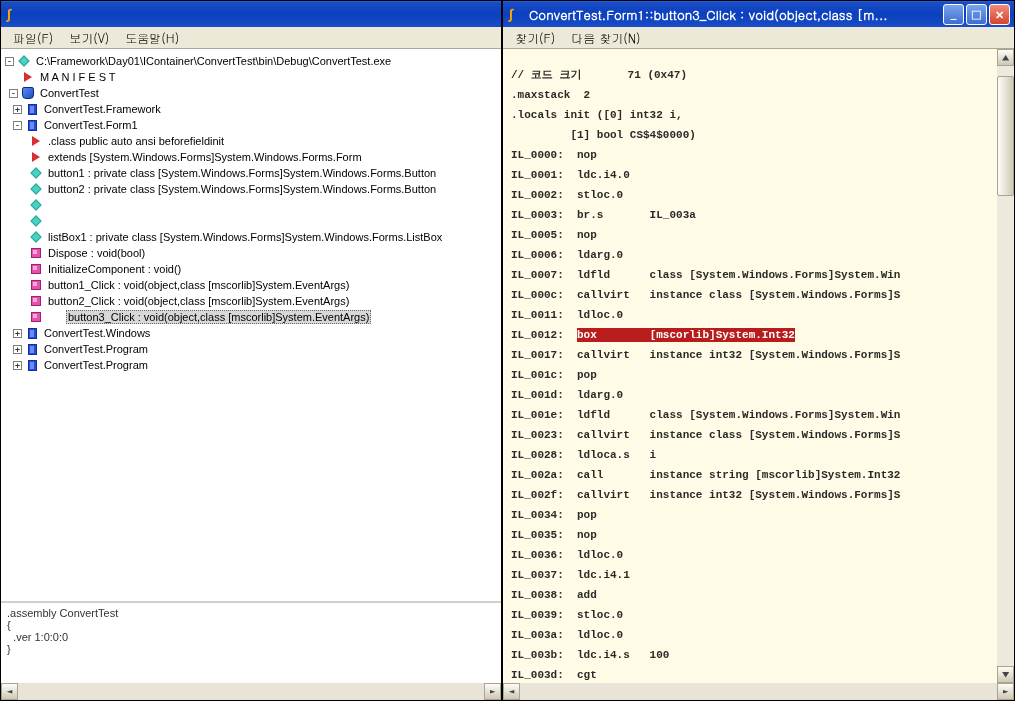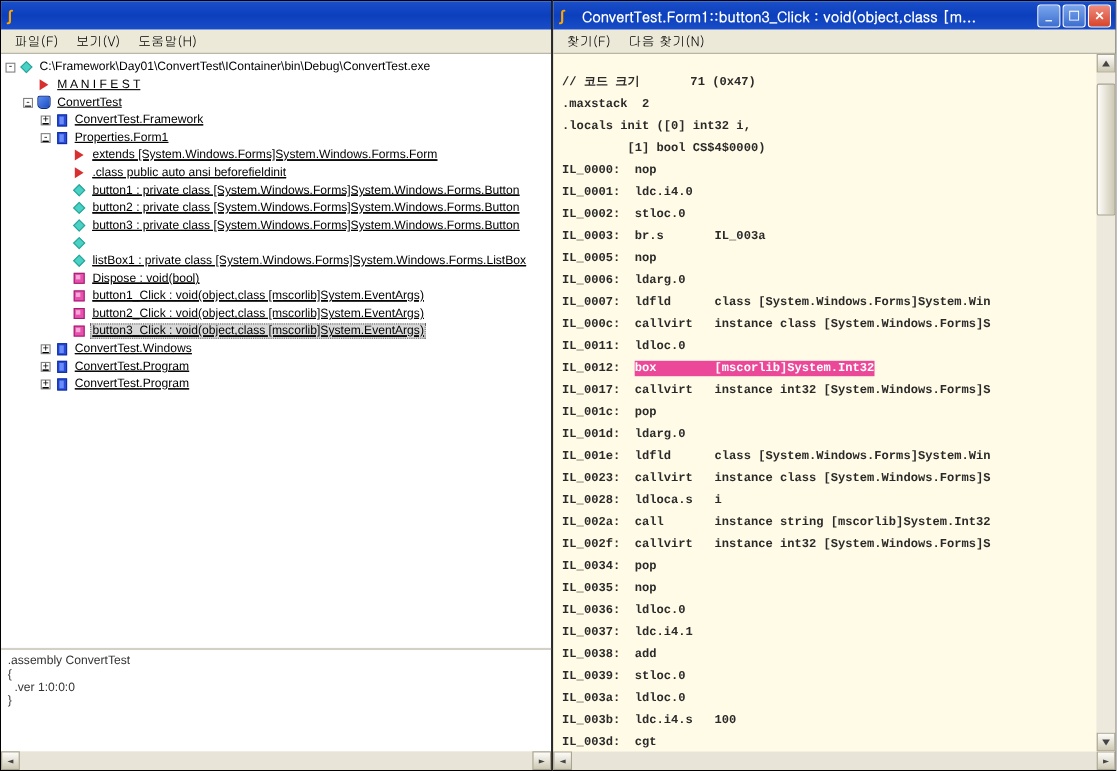--- a/index.html
+++ b/index.html
@@ -67,21 +67,21 @@
 }
 
 .tree-area {
   flex: 1;
   overflow: auto;
   background: #fff;
   padding: 4px 0;
   border-bottom: 2px solid #d4d0c8;
 }
 .bottom-area {
-  height: 92px;
+  height: 80px;
   background: #fff;
   overflow: auto;
 }
 .bottom-text {
   padding: 4px 6px;
   font-family: "Verdana", "Tahoma", sans-serif;
   font-size: 11px;
   color: #333;
   white-space: pre;
 }
@@ -123,22 +123,23 @@
   display: inline-flex; align-items: center; justify-content: center;
 }
 .row .label {
   padding: 1px 2px;
   color: #000;
 }
 .row .label.sel {
   background: #d8d8d8;
   border: 1px dotted #666;
   padding: 0 1px;
-}
-.children { padding-left: 16px; text-decoration: underline; }
+  margin-left: 20px;
+}
+.children { padding-left: 4px; }
 
 
 .ico-diamond { transform: rotate(45deg); width: 8px; height: 8px; background: #4ad1c5; border: 1px solid #2ba297; }
 .ico-shield { width: 12px; height: 12px; background: linear-gradient(135deg,#5a8cf5,#1a4ec0); border-radius: 2px 2px 4px 4px; border: 1px solid #0a2a80; }
 .ico-tri { width: 0; height: 0; border-top: 5px solid transparent; border-bottom: 5px solid transparent; border-left: 8px solid #d83030; }
 .ico-ns { width: 9px; height: 11px; background: #2a4bd8; border: 1px solid #1030a0; }
 .ico-ns::after { content: ""; display: block; width: 4px; height: 7px; background: #6a8cf8; margin: 1px 0 0 1px; }
 .ico-pink { width: 10px; height: 10px; background: #e850b0; border: 1px solid #a02070; }
 .ico-pink::after { content: ""; display: block; width: 4px; height: 4px; background: #f8a8d8; margin: 1px 0 0 1px; }
 
@@ -155,21 +156,21 @@
   padding: 16px 8px;
   font-family: "Courier New", monospace;
   font-size: 11px;
   font-weight: bold;
   color: #2a2a2a;
   white-space: pre;
   overflow: hidden;
 }
 .code-line { height: 20px; line-height: 20px; }
 .code-line .hl {
-  background: #ec4899;
+  background: #b91c1c;
   color: #fff;
   padding: 1px 0;
 }
 .vscroll {
   width: 17px;
   background: #e8e5d8;
   display: flex; flex-direction: column;
 }
 .vscroll .arrow {
   height: 17px;
@@ -208,21 +209,21 @@
   </div>
 
   <div class="tree-area">
     <div class="tree">
       <div class="node">
         <div class="row">
           <span class="toggle">-</span>
           <span class="ico">
               <span class="ico-diamond"></span>
             </span>
-          <span class="label">C:\Framework\Day01\ConvertTest\IContainer\bin\Debug\ConvertTest.exe</span>
+          <span class="label">C:\Framework\Day01\IContainer\ConvertTest\bin\Debug\ConvertTest.exe</span>
         </div>
         <div class="children">
           <div class="row">
             <span class="spacer"></span>
             <span class="ico">
                 <span class="ico-tri"></span>
               </span>
             <span class="label">M A N I F E S T</span>
           </div>
           <div class="node">
@@ -240,77 +241,83 @@
                     <span class="ico-ns"></span>
                   </span>
                 <span class="label">ConvertTest.Framework</span>
               </div>
               <div class="node">
                 <div class="row">
                   <span class="toggle">-</span>
                   <span class="ico">
                       <span class="ico-ns"></span>
                     </span>
-                  <span class="label">Properties.Form1</span>
+                  <span class="label">ConvertTest.Form1</span>
                 </div>
                 <div class="children" id="form1-children">
                     <div class="row">
                       <span class="spacer"></span>
                       <span class="ico">
                         <span class="ico-tri"></span>
                       </span>
+                      <span class="label">.class public auto ansi beforefieldinit</span>
+                    </div>
+                    <div class="row">
+                      <span class="spacer"></span>
+                      <span class="ico">
+                        <span class="ico-tri"></span>
+                      </span>
                       <span class="label">extends [System.Windows.Forms]System.Windows.Forms.Form</span>
                     </div>
                     <div class="row">
                       <span class="spacer"></span>
                       <span class="ico">
-                        <span class="ico-tri"></span>
-                      </span>
-                      <span class="label">.class public auto ansi beforefieldinit</span>
-                    </div>
-                    <div class="row">
-                      <span class="spacer"></span>
-                      <span class="ico">
                         <span class="ico-diamond"></span>
                       </span>
                       <span class="label">button1 : private class [System.Windows.Forms]System.Windows.Forms.Button</span>
                     </div>
                     <div class="row">
                       <span class="spacer"></span>
                       <span class="ico">
                         <span class="ico-diamond"></span>
                       </span>
                       <span class="label">button2 : private class [System.Windows.Forms]System.Windows.Forms.Button</span>
                     </div>
                     <div class="row">
                       <span class="spacer"></span>
                       <span class="ico">
                         <span class="ico-diamond"></span>
                       </span>
-                      <span class="label">button3 : private class [System.Windows.Forms]System.Windows.Forms.Button</span>
                     </div>
                     <div class="row">
                       <span class="spacer"></span>
                       <span class="ico">
                         <span class="ico-diamond"></span>
                       </span>
                     </div>
                     <div class="row">
                       <span class="spacer"></span>
                       <span class="ico">
                         <span class="ico-diamond"></span>
                       </span>
                       <span class="label">listBox1 : private class [System.Windows.Forms]System.Windows.Forms.ListBox</span>
                     </div>
                     <div class="row">
                       <span class="spacer"></span>
                       <span class="ico">
                         <span class="ico-pink"></span>
                       </span>
                       <span class="label">Dispose : void(bool)</span>
+                    </div>
+                    <div class="row">
+                      <span class="spacer"></span>
+                      <span class="ico">
+                        <span class="ico-pink"></span>
+                      </span>
+                      <span class="label">InitializeComponent : void()</span>
                     </div>
                     <div class="row">
                       <span class="spacer"></span>
                       <span class="ico">
                         <span class="ico-pink"></span>
                       </span>
                       <span class="label">button1_Click : void(object,class [mscorlib]System.EventArgs)</span>
                     </div>
                     <div class="row">
                       <span class="spacer"></span>

